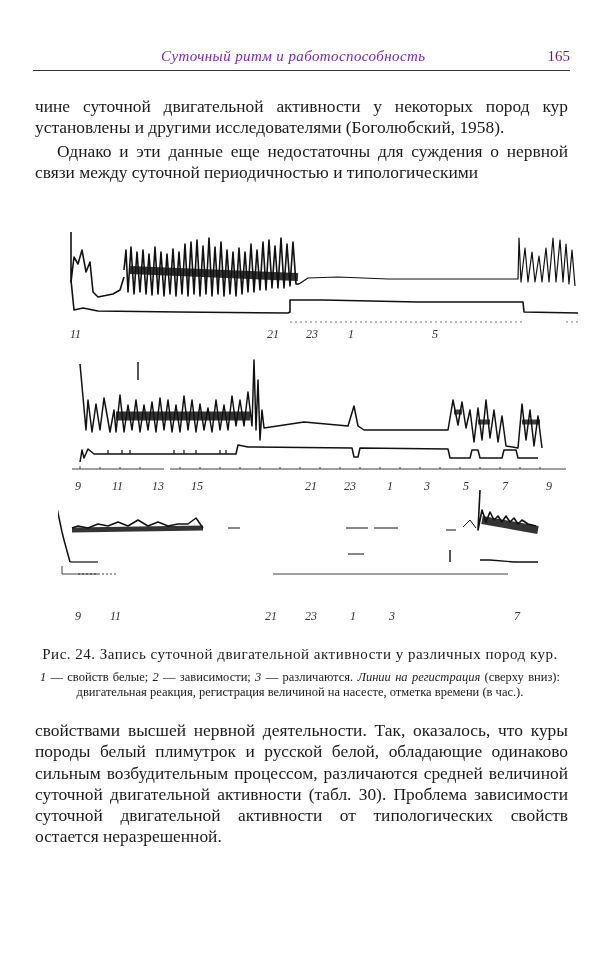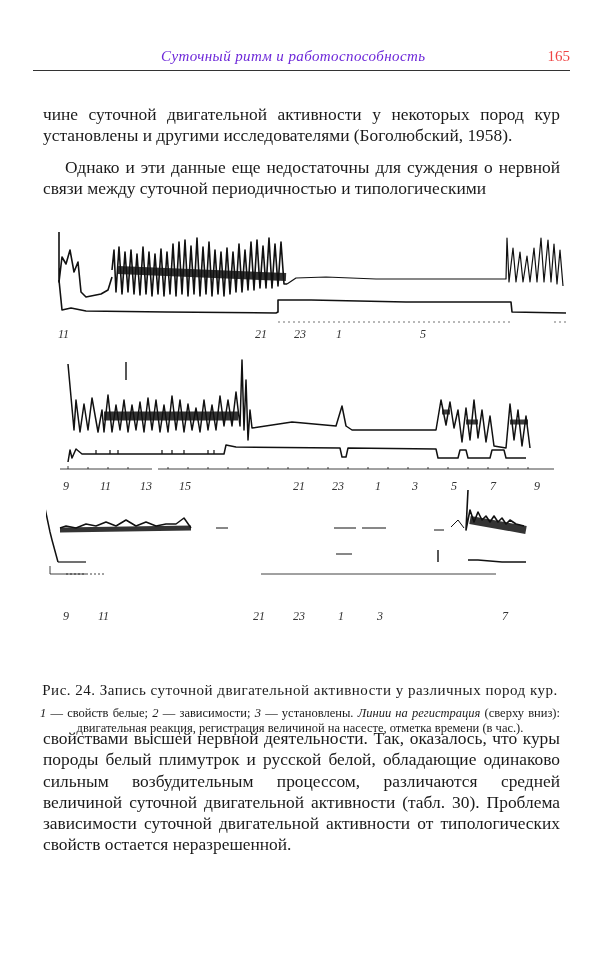--- a/index.html
+++ b/index.html
@@ -8,41 +8,41 @@
     font-family: "Liberation Serif", "DejaVu Serif", serif; color: #1a1a1a;
   }
   .header {
     position: absolute; left: 33px; top: 46px; width: 537px; height: 22px;
   }
   .running-title {
     position: absolute; left: 128px; top: 2px;
     font-style: italic; font-size: 15px; letter-spacing: 0.4px; color: #6d28d9;
   }
   .page-number {
-    position: absolute; right: 0; top: 2px; font-size: 15px; color: #ef4444;
+    position: absolute; right: 0; top: 2px; font-size: 15px; color: #701a75;
   }
   .header-rule {
     position: absolute; left: 0; right: 0; top: 24px; height: 0;
     border-top: 1.2px solid #333;
   }
   .text-block {
     position: absolute; left: 33px; width: 537px;
     font-size: 17.4px; line-height: 21.3px; text-align: justify;
   }
-  .text-block p { margin: 10px; }
+  .text-block p { margin: 2px; }
   .indent { text-indent: 22px; }
   .figure {
-    position: absolute; left: 46px; top: 222px; width: 520px; height: 410px;
+    position: absolute; left: 58px; top: 222px; width: 520px; height: 410px;
   }
   .figure svg { display: block; }
   .tick-label {
     font-family: "Liberation Serif", serif; font-style: italic; font-size: 12px; fill: #333;
   }
   .caption {
-    position: absolute; left: 40px; top: 645px; width: 520px; text-align: center; margin-top: 36px;
+    position: absolute; left: 40px; top: 645px; width: 520px; text-align: center;
   }
   .caption-title {
     font-size: 15px; line-height: 18px; letter-spacing: 0.5px; text-align: justify;
     text-align-last: center;
   }
   .caption-legend {
     margin-top: 7px; font-size: 12.5px; line-height: 14.5px; text-align: justify; text-align-last: center;
   }
   .caption-legend i { font-style: italic; }
 </style>
@@ -129,19 +129,19 @@
       <text class="tick-label" x="292" y="398">1</text>
       <text class="tick-label" x="331" y="398">3</text>
       <text class="tick-label" x="456" y="398">7</text>
     </g>
   </svg>
 </div>
 
 <div class="caption">
   <div class="caption-title">Рис. 24. Запись суточной двигательной активности у различных пород кур.</div>
   <div class="caption-legend">
-    <i>1</i><span> — свойств белые; </span><i>2</i><span> — зависимости; </span><i>3</i><span> — установлены. </span><i>Линии на регистрация</i><span> (сверху вниз): двигательная реакция, регистрация величиной на насесте, отметка времени (в час.).</span>
+    <i>1</i><span> — свойств белые; </span><i>2</i><span> — зависимости; </span><i>3</i><span> — различаются. </span><i>Линии на регистрация</i><span> (сверху вниз): двигательная реакция, регистрация величиной на насесте, отметка времени (в час.).</span>
   </div>
 </div>
 
 <div class="text-block" style="top:718px;">
   <p>свойствами высшей нервной деятельности. Так, оказалось, что куры породы белый плимутрок и русской белой, обладающие одинаково сильным возбудительным процессом, различаются средней величиной суточной двигательной активности (табл. 30). Проблема зависимости суточной двигательной активности от типологических свойств остается неразрешенной.</p>
 </div>
 
 </body></html>

